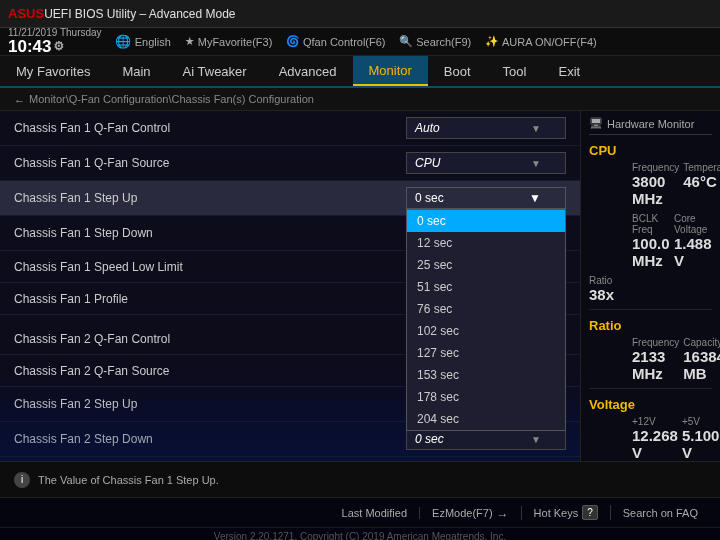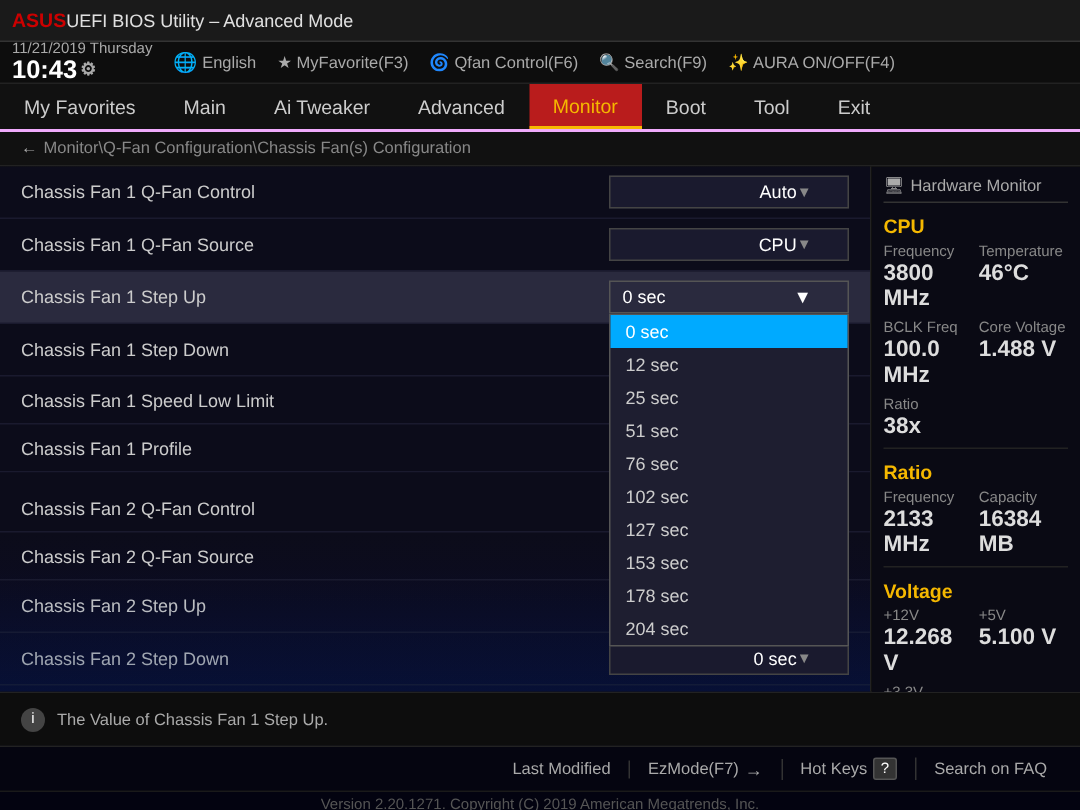--- a/index.html
+++ b/index.html
@@ -51,35 +51,35 @@
       align-items: center;
       gap: 3px;
     }
 
     
     #nav-bar {
       background: #111;
       display: flex;
       align-items: stretch;
       height: 32px;
-      border-bottom: 2px solid #f0abfc;
+      border-bottom: 2px solid #0c4a6e;
     }
     .nav-item {
       padding: 0 16px;
       display: flex;
       align-items: center;
       color: #ccc;
       cursor: pointer;
       font-size: 13px;
       white-space: nowrap;
     }
     .nav-item.active {
       color: #f5b800;
       border-bottom: 2px solid #f5b800;
-      background: #b91c1c;
+      background: #0c4a6e;
     }
 
     
     #breadcrumb-bar {
       background: #111;
       padding: 5px 14px;
       font-size: 11px;
       color: #aaa;
       border-bottom: 1px solid #222;
       display: flex;
@@ -124,21 +124,22 @@
       background: #1a1a2e;
       border: 1px solid #444;
       color: #fff;
       padding: 3px 24px 3px 8px;
       font-size: 12px;
       min-width: 160px;
       position: relative;
       cursor: pointer;
       display: flex;
       align-items: center;
-      justify-content: flex-end;
+      justify-content: space-between;
+      font-style: italic;
     }
     .dropdown-box .arrow { color: #888; font-size: 10px; }
     .dropdown-active {
       background: #2a2a3e;
       border: 1px solid #555;
       color: #fff;
       padding: 3px 24px 3px 8px;
       font-size: 12px;
       min-width: 160px;
       cursor: pointer;
@@ -189,20 +190,21 @@
       font-size: 13px;
       font-weight: bold;
       margin-top: 8px;
       margin-bottom: 4px;
     }
     .hw-grid {
       display: grid;
       grid-template-columns: 1fr 1fr;
       gap: 2px 4px;
       margin-bottom: 6px;
+      margin-left: 43px;
     }
     .hw-label {
       color: #888;
       font-size: 10px;
     }
     .hw-value {
       color: #ddd;
       font-size: 15px;
       font-weight: bold;
     }

